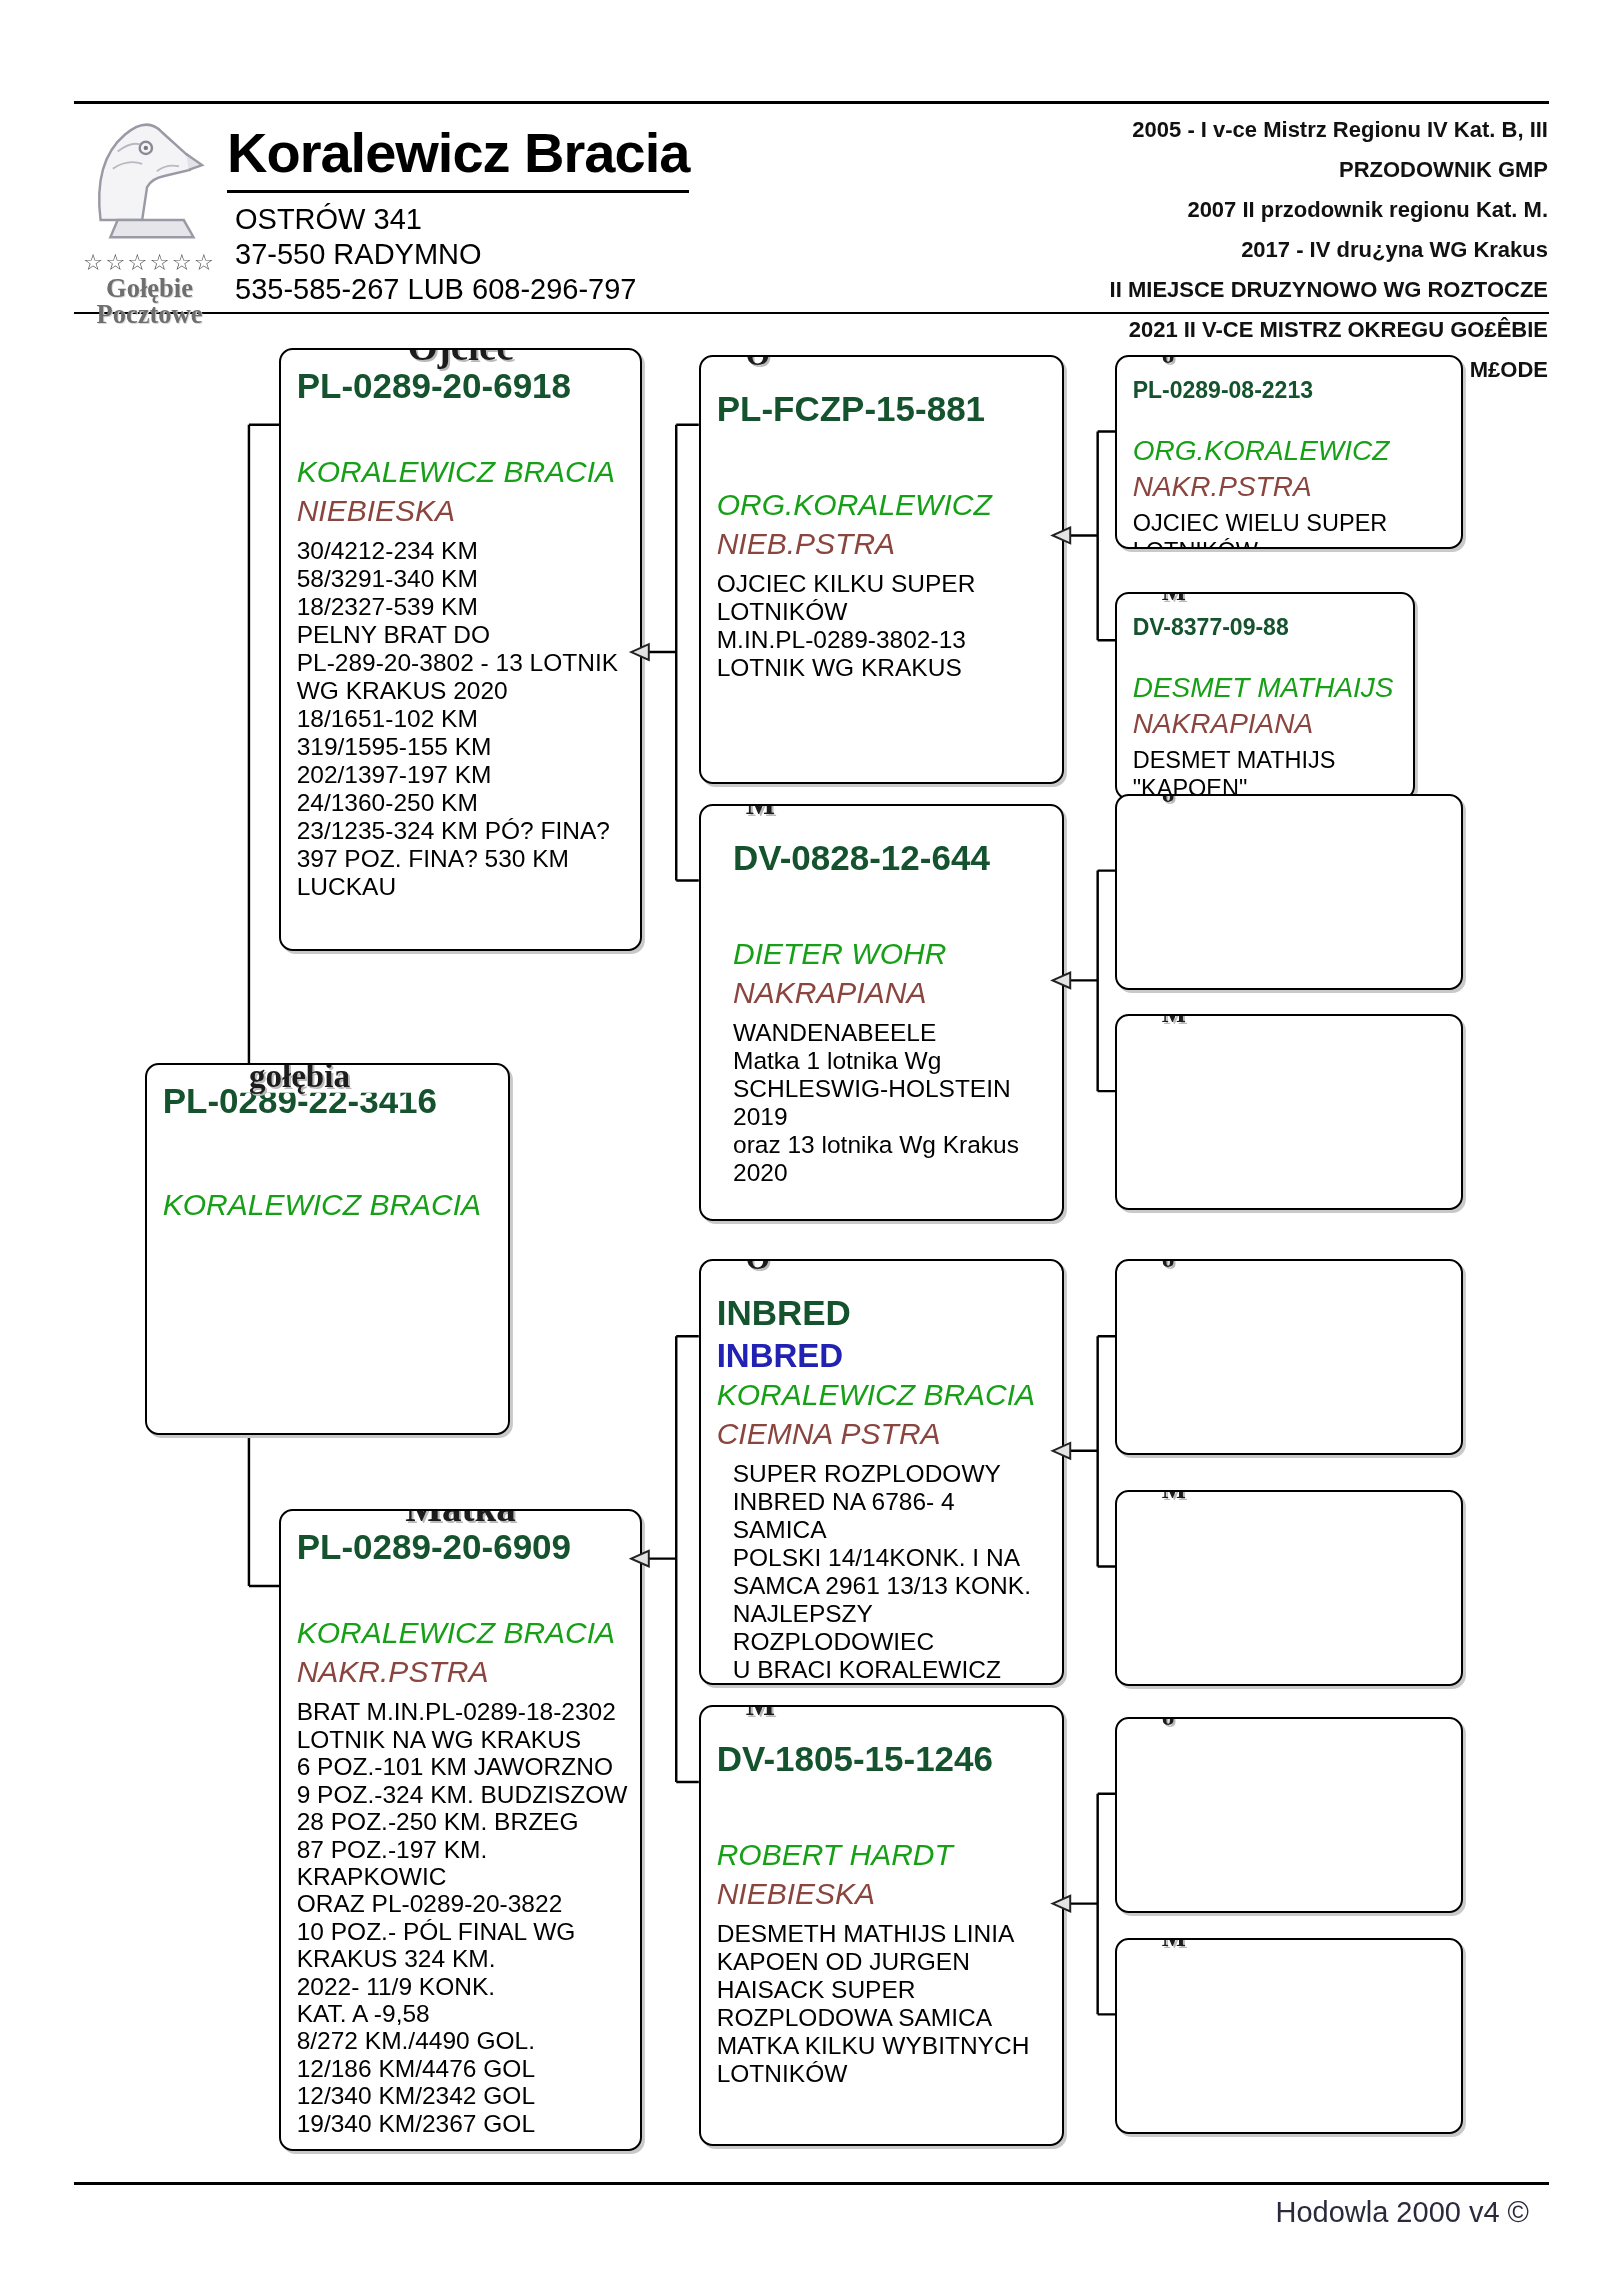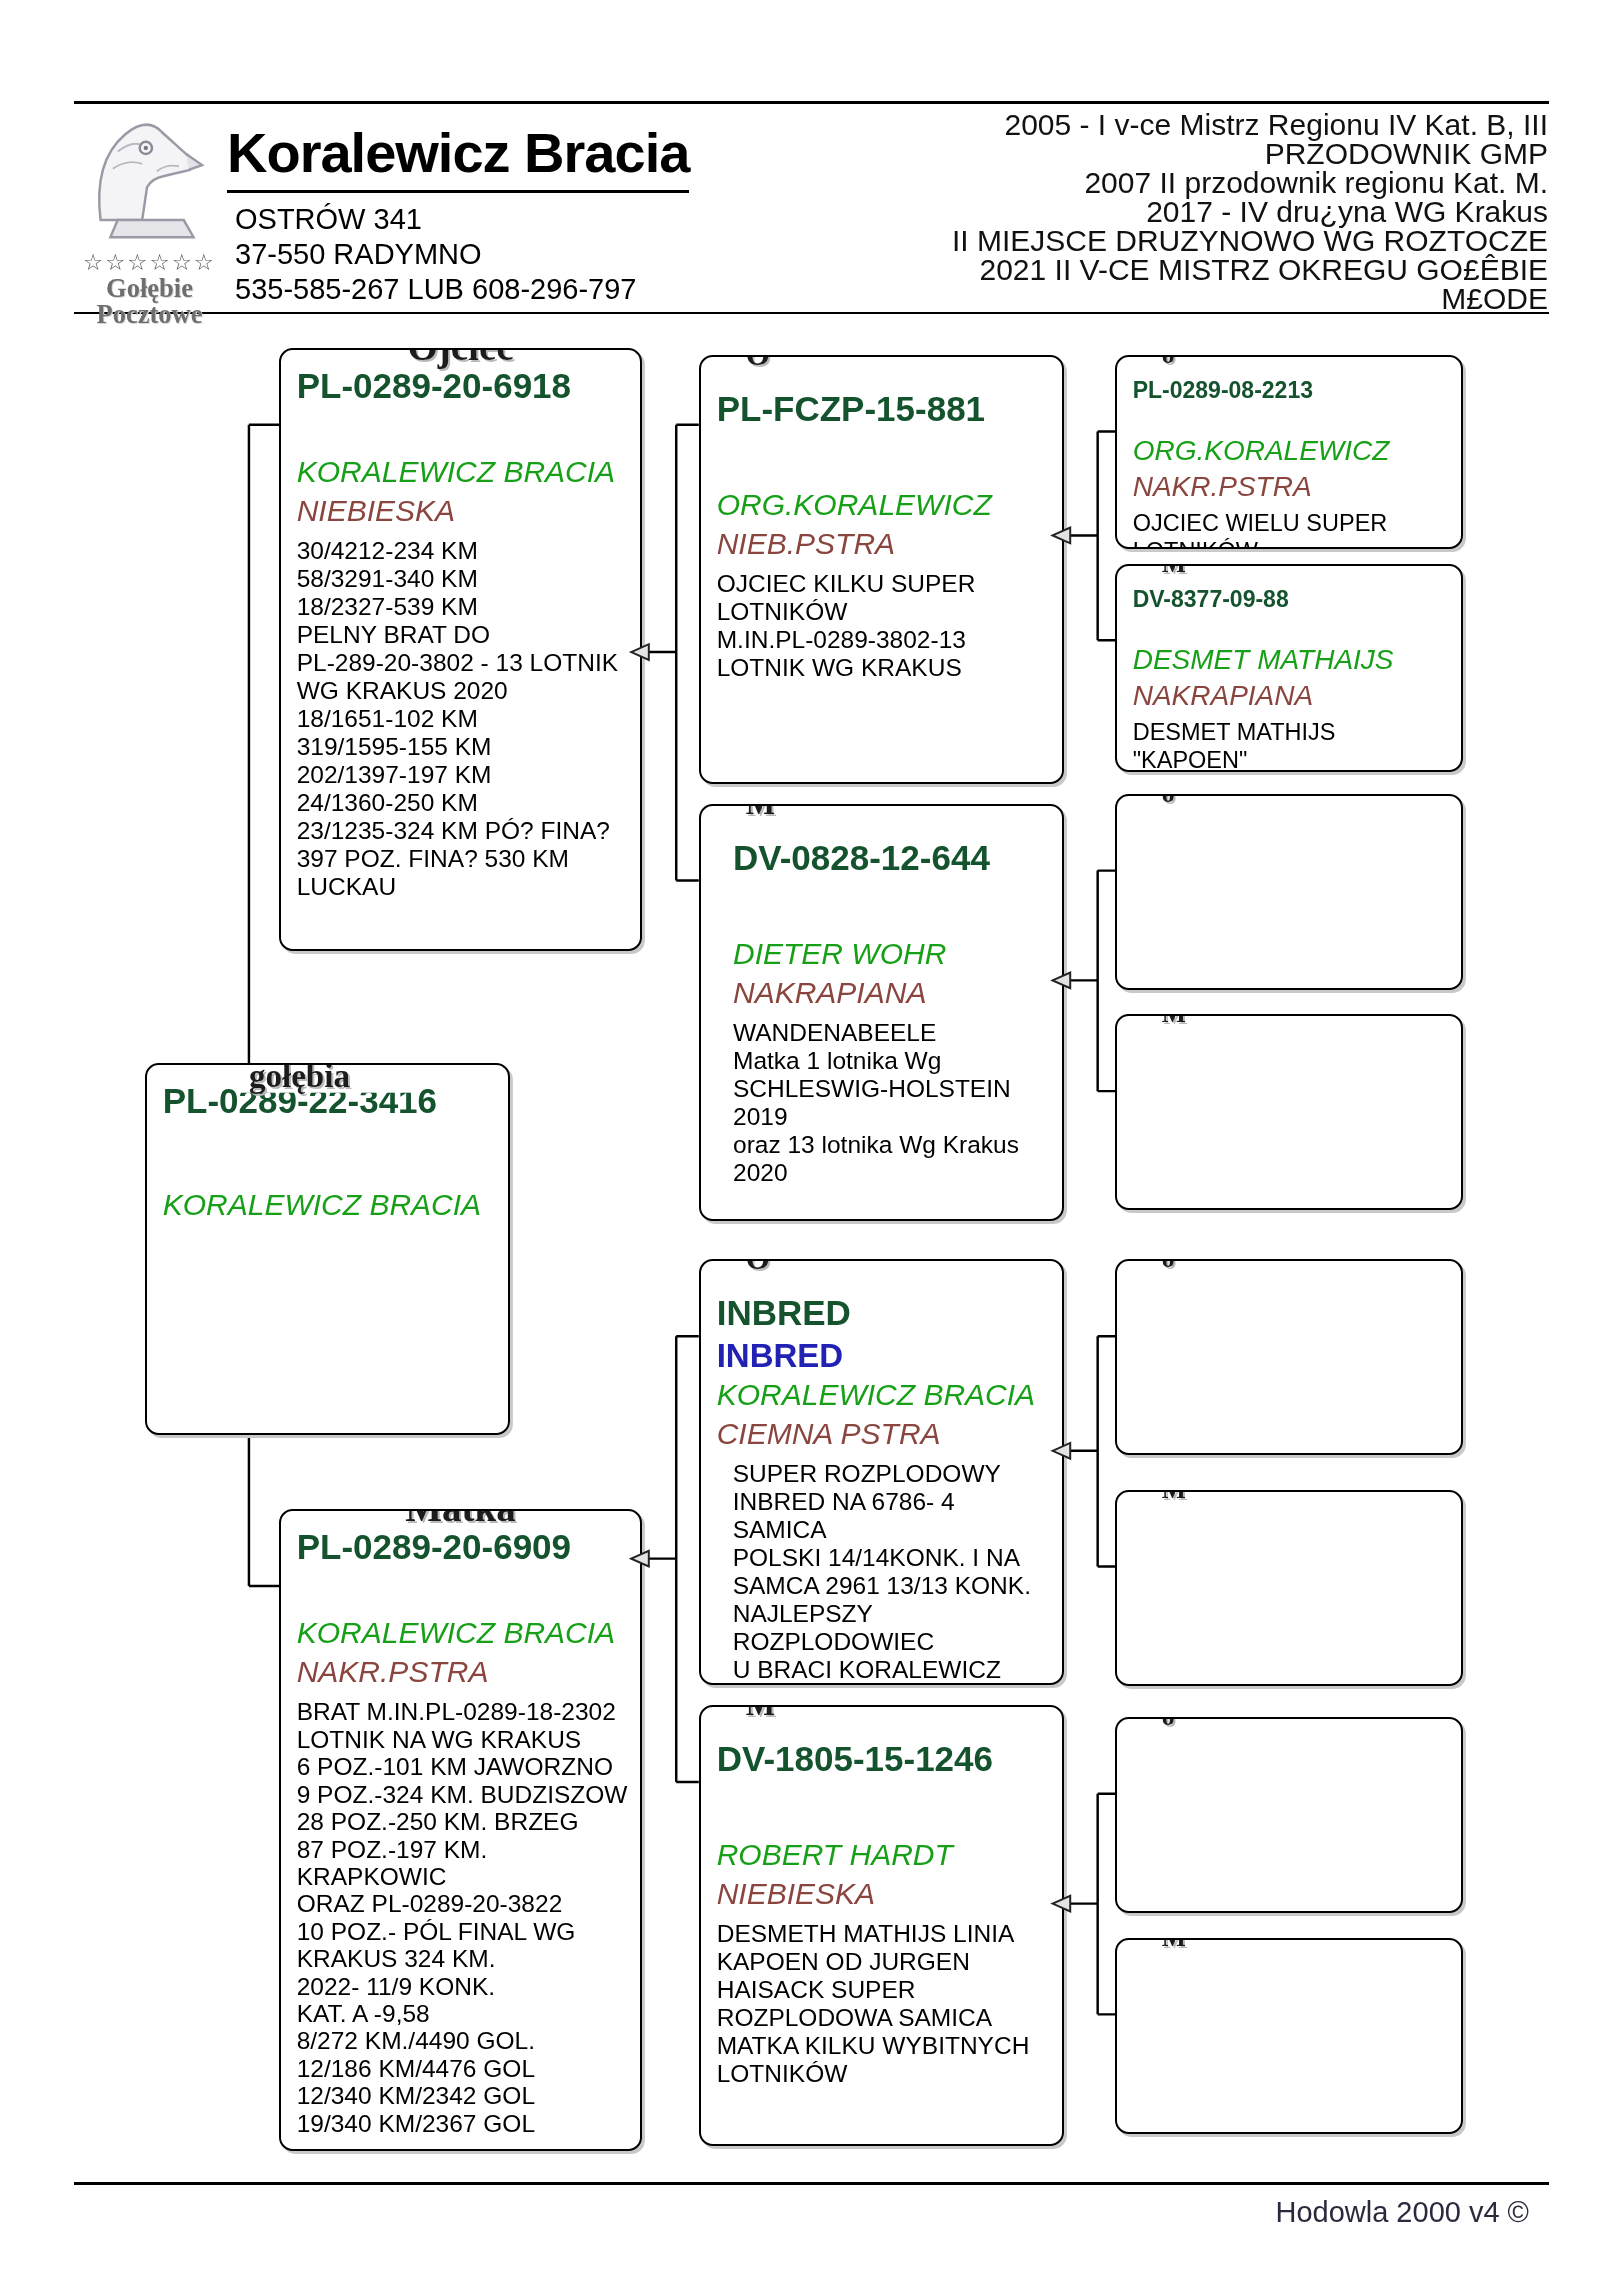--- a/index.html
+++ b/index.html
@@ -4,21 +4,21 @@
 <style>
   html,body{margin:0;padding:0;background:#fff;}
   #page{position:relative;width:1622px;height:2294px;background:#fff;overflow:hidden;
         font-family:"Liberation Sans",sans-serif;color:#000;}
   .rule{position:absolute;background:#000;}
   
   #brand-title{position:absolute;left:227px;top:120px;font-size:56px;font-weight:bold;
         letter-spacing:-1px;border-bottom:3.9px solid #000;padding-bottom:4.9px;}
   #address{position:absolute;left:235px;top:202px;font-size:29px;line-height:35px;}
   #achievements{position:absolute;right:74px;top:110px;width:745px;text-align:right;
-        font-size:30px;line-height:29px;color:#111;}
+        font-size:22px;line-height:40px;color:#111;font-weight:bold;}
   
   #logo{position:absolute;left:71px;top:110px;width:157px;text-align:center;}
   #logo .stars{font-size:22.5px;letter-spacing:2px;color:#555;line-height:23.5px;}
   #logo .cap{font-family:"Liberation Serif",serif;font-weight:bold;font-size:26.5px;line-height:26.5px;
         color:#6e6e6e;text-shadow:1px 1px 0 #d8d8d8;}
   
   .box{position:absolute;background:#fff;border:2.9px solid #000;border-radius:13.7px;
         box-shadow:2.9px 2.9px 0 #c9c9c9;z-index:2;box-sizing:border-box;overflow:hidden;}
   .box-label{position:absolute;top:0;background:#fff;padding:0 11.8px;line-height:1;z-index:3;
         font-family:"Liberation Serif",serif;font-weight:bold;color:#1c1c1c;
@@ -191,21 +191,21 @@
 
   <div class="box col4 pad" style="left:1115px;top:355px;width:348px;height:194px;">
     <span class="box-label label-left lab-26">o</span>
     <div class="ring">PL-0289-08-2213</div>
     <div class="name">ORG.KORALEWICZ</div>
     <div class="variety">NAKR.PSTRA</div>
     <div class="details" style="white-space: pre-line;">OJCIEC WIELU SUPER
 LOTNIKÓW</div>
   </div>
 
-  <div class="box col4 pad" style="left:1115px;top:564px;width:348px;height:208px;">
+  <div class="box col4 pad" style="left:1115px;top:592px;width:300px;height:208px;">
     <span class="box-label label-left lab-26">M</span>
     <div class="ring">DV-8377-09-88</div>
     <div class="name">DESMET MATHAIJS</div>
     <div class="variety">NAKRAPIANA</div>
     <div class="details" style="white-space: pre-line;">DESMET MATHIJS "KAPOEN"</div>
   </div>
 
   <div class="box col4" style="left:1115px;top:794px;width:348px;height:196px;">
     <span class="box-label label-left lab-26">o</span>
   </div>

